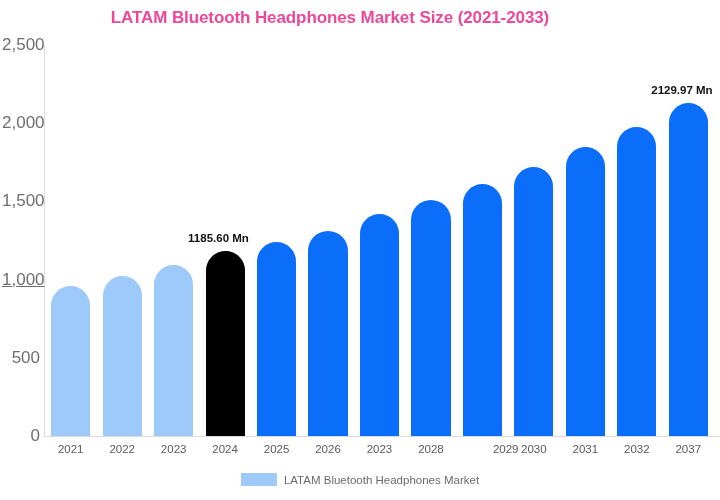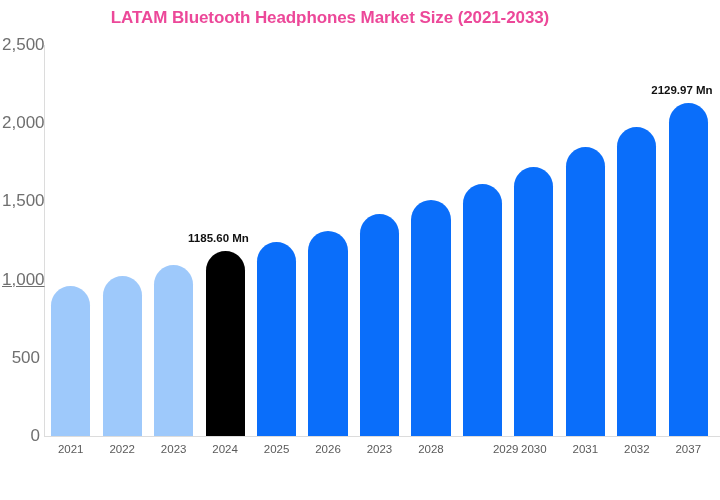--- a/index.html
+++ b/index.html
@@ -185,14 +185,18 @@
       <div class="x-tick" style="left: 302.308px; width: 51.4615px;">2026</div>
       <div class="x-tick" style="left: 353.769px; width: 51.4615px;">2023</div>
       <div class="x-tick" style="left: 405.231px; width: 51.4615px;">2028</div>
       <div class="x-tick" style="left: 480px; width: 51.4615px;">2029</div>
       <div class="x-tick" style="left: 508.154px; width: 51.4615px; text-align: center;">2030</div>
       <div class="x-tick" style="left: 559.615px; width: 51.4615px;">2031</div>
       <div class="x-tick" style="left: 611.077px; width: 51.4615px;">2032</div>
       <div class="x-tick" style="left: 662.538px; width: 51.4615px;">2037</div>
     </div>
 
+  <div id="legend">
+    <span id="legend-swatch" style="background: rgb(158, 201, 251);"></span>
+    <span id="legend-label">LATAM Bluetooth Headphones Market</span>
+  </div>
 
 </div>
 
 </body></html>

